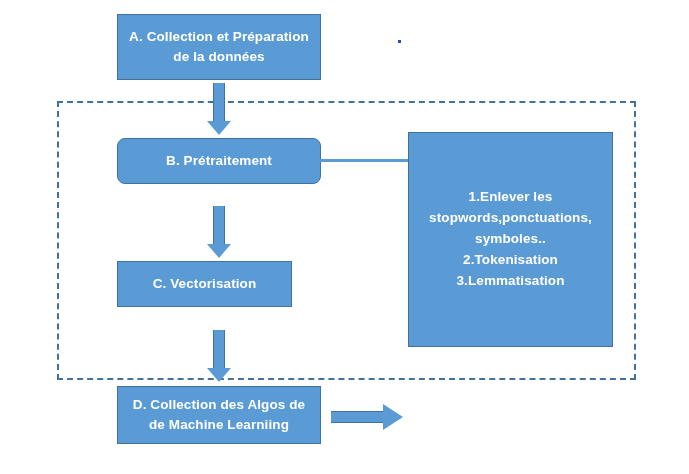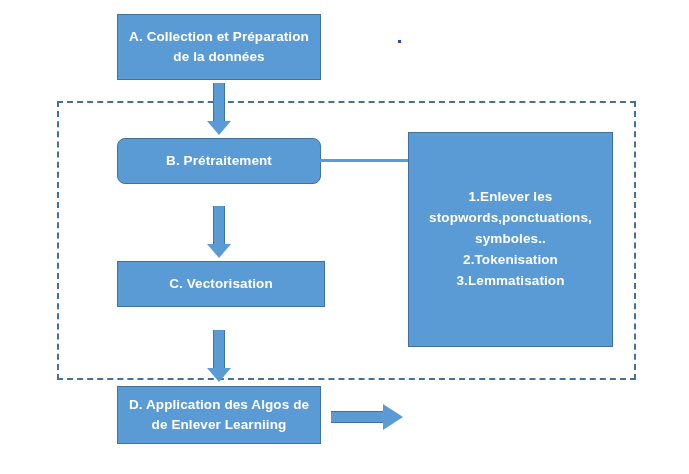--- a/index.html
+++ b/index.html
@@ -29,21 +29,21 @@
     text-align: center;
     display: flex;
     align-items: center;
     justify-content: center;
     padding: 2px 6px;
     white-space: pre-line;
     letter-spacing: 0.1px;
   }
   .box-a      { left: 117px; top: 14px;  width: 204px; height: 66px; }
   .box-b      { left: 117px; top: 138px; width: 204px; height: 46px; border-radius: 8px; }
-  .box-c      { left: 117px; top: 261px; width: 208px; height: 46px; }
+  .box-c      { left: 117px; top: 261px; width: 175px; height: 46px; }
   .box-d      { left: 117px; top: 386px; width: 204px; height: 58px; }
   .box-detail { left: 408px; top: 132px; width: 205px; height: 215px;
                 font-size: 13.5px; line-height: 1.55; }
   .box-eval   { left: 408px; top: 392px; width: 205px; height: 52px; }
 
   
   .dashed-frame {
     position: absolute;
     left: 57px;
     top: 101px;
@@ -176,21 +176,21 @@
   <div class="box box-c">
     <span>C.            Vectorisation</span>
   </div>
 
   <div class="v-arrow arrow-cd">
     <div class="shaft"></div>
     <div class="head"></div>
   </div>
 
   <div class="box box-d">
-    <span>D.         Application des Algos de de Enlever Learniing</span>
+    <span>D.         Collection des Algos de de Machine Learniing</span>
   </div>
 
   <div class="h-arrow">
     <div class="shaft"></div>
     <div class="head"></div>
   </div>
 
 
   <div class="dot"></div>
 

